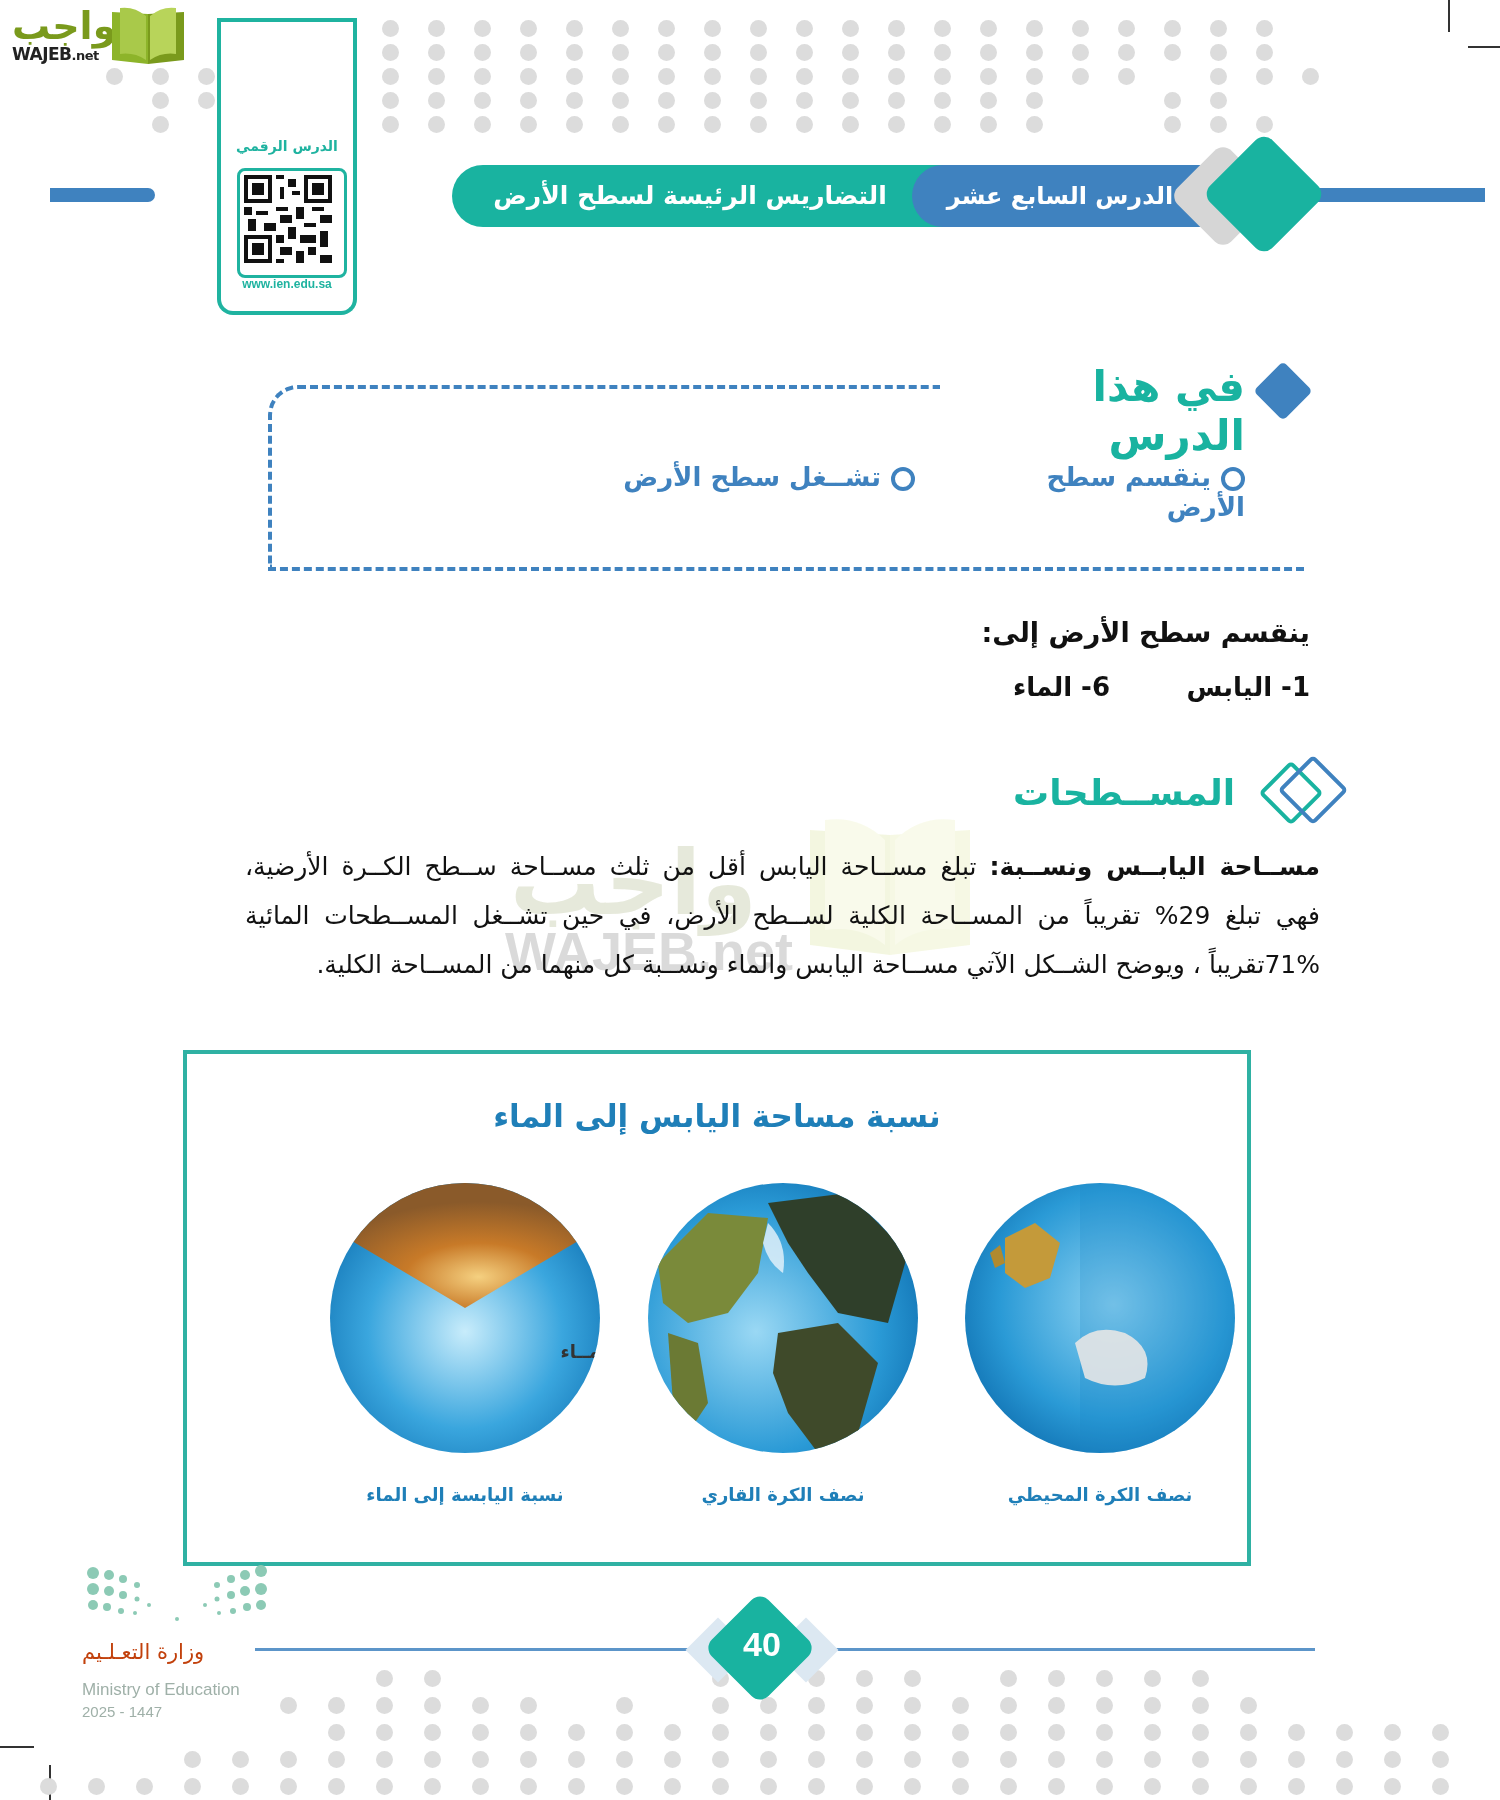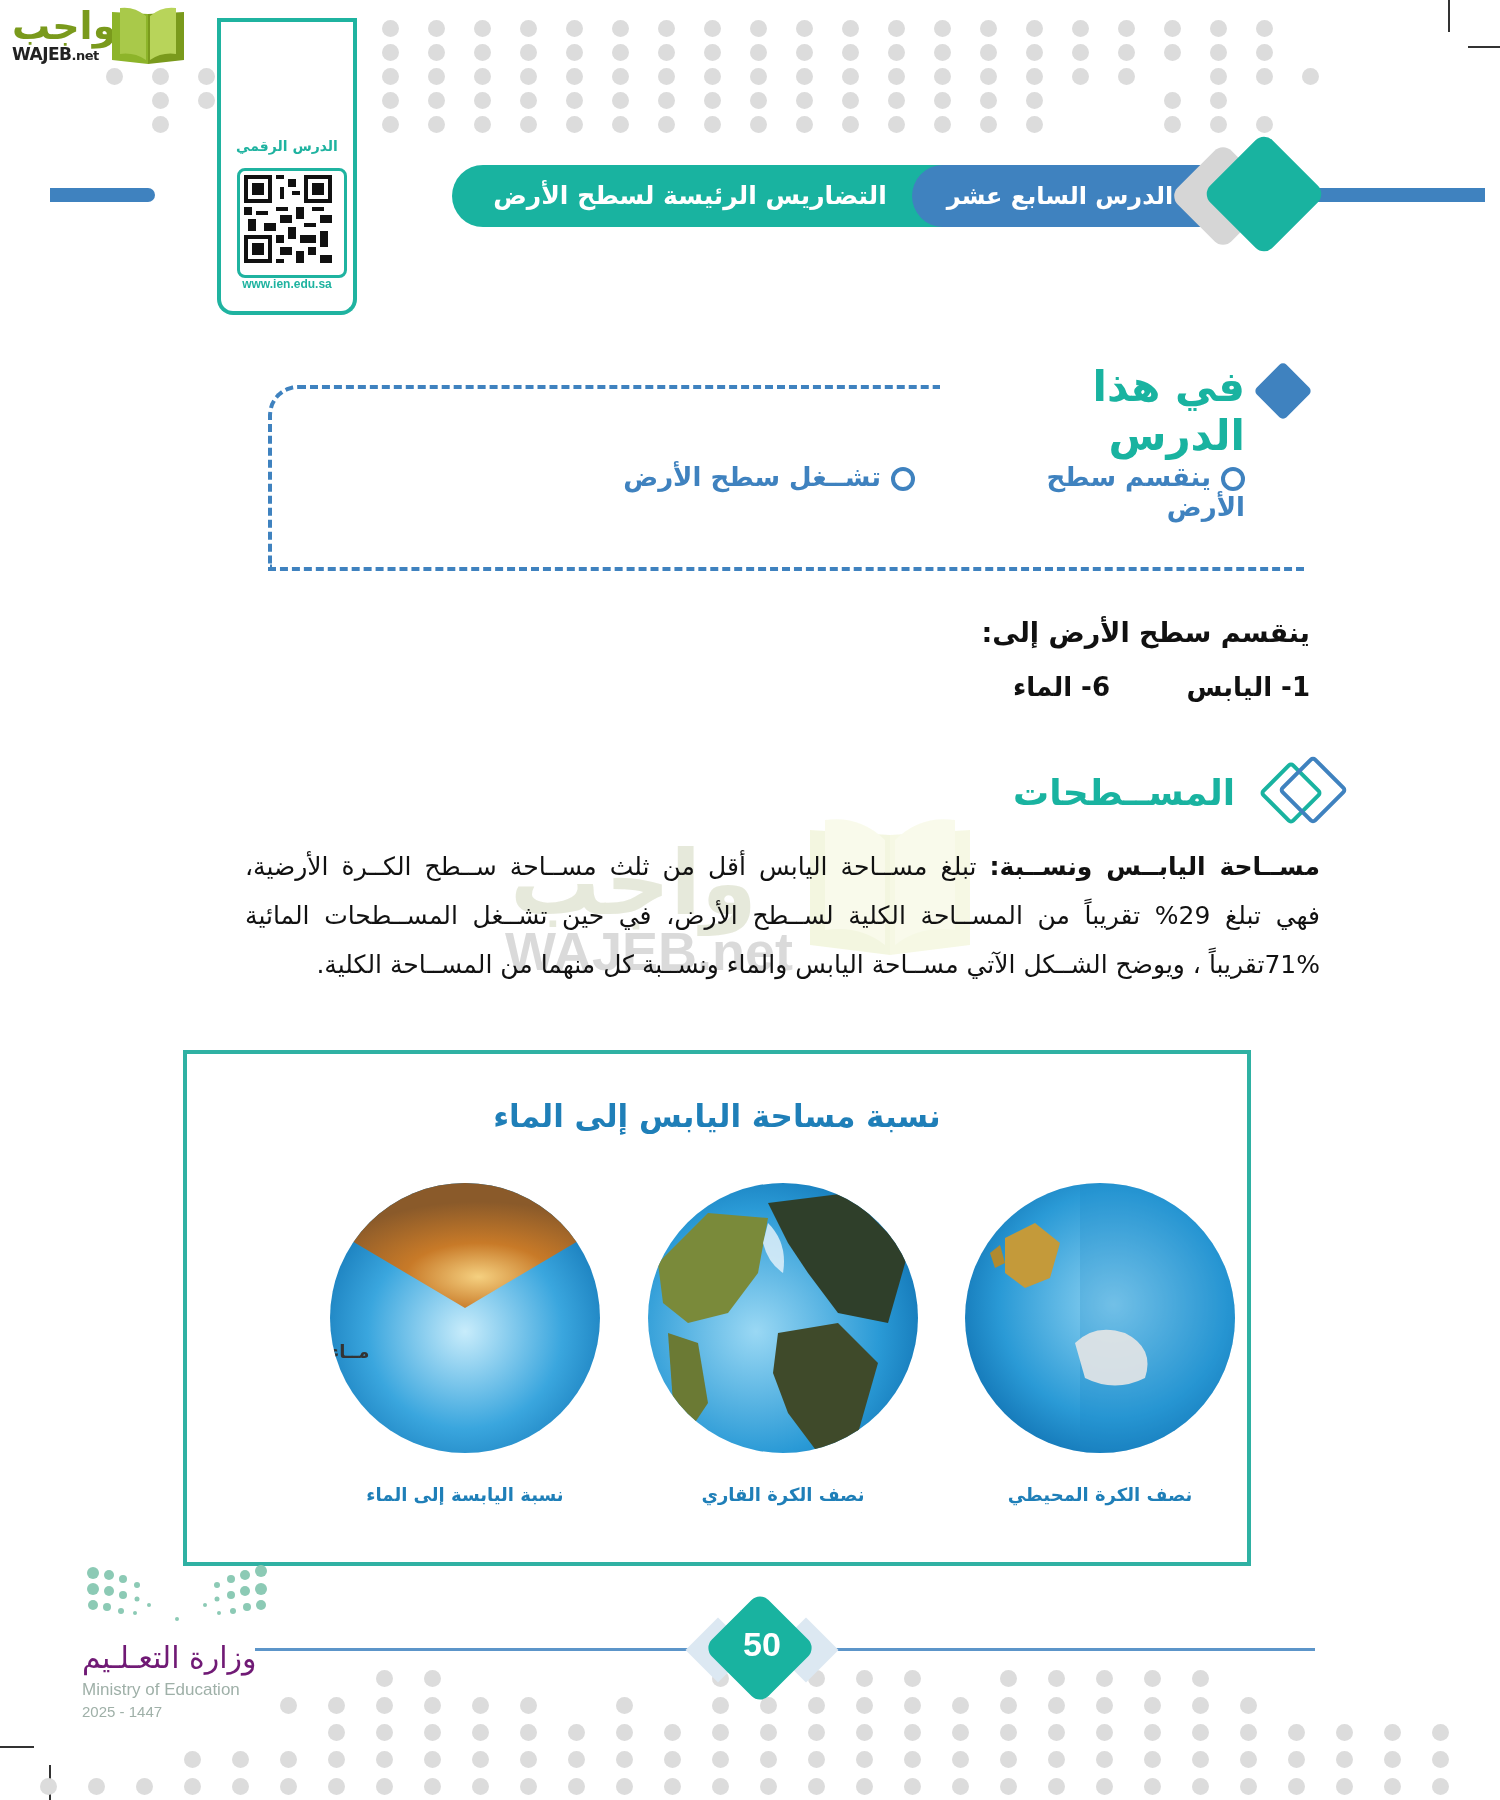--- a/index.html
+++ b/index.html
@@ -50,21 +50,21 @@
   
   .fig{left:183px;top:1050px;width:1060px;height:508px;border:4px solid #2fb1a3;}
   .fig-title{left:183px;top:1098px;width:1068px;text-align:center;font-size:31px;font-weight:bold;color:#1f7fb8;}
   .globe{width:270px;height:270px;border-radius:50%;overflow:hidden;position:absolute;top:1183px;}
   .cap{top:1484px;width:270px;text-align:center;font-size:18px;font-weight:bold;color:#1f7fb8;}
   
   .hline{left:255px;top:1648px;width:1060px;height:3px;background:#3f82bf;opacity:.85;}
   .pg-side{width:46px;height:46px;background:#dce8f2;transform:rotate(45deg);position:absolute;top:1627px;}
   .pg{left:720px;top:1608px;width:80px;height:80px;background:#19b3a0;transform:rotate(45deg);border-radius:12px;}
   .pg-num{left:710px;top:1625px;width:104px;text-align:center;font-size:34px;font-weight:bold;color:#fff;font-family:"Liberation Sans",sans-serif;}
-  .moe-ar{left:82px;top:1640px;font-size:30px;color:#701a75;}
+  .moe-ar{left:82px;top:1640px;font-size:21px;color:#c2410c;}
   .moe-en{left:82px;top:1680px;font-size:17px;color:#9fb0a8;font-family:"Liberation Sans",sans-serif;}
   .moe-yr{left:82px;top:1703px;font-size:15px;color:#9fb0a8;font-family:"Liberation Sans",sans-serif;}
   .crop{background:#333;position:absolute;}
 </style>
 </head>
 <body>
 
 <div class="crop" style="left:1448px;top:0;width:2px;height:32px;"></div>
 <div class="crop" style="left:1468px;top:46px;width:32px;height:2px;"></div>
 <div class="crop" style="left:0;top:1746px;width:34px;height:2px;"></div>
@@ -517,32 +517,32 @@
       </radialGradient>
       <radialGradient id="g3l" cx="55%" cy="75%" r="60%">
         <stop offset="0%" stop-color="#f5d080"></stop>
           <stop offset="45%" stop-color="#c87a28"></stop>
           <stop offset="100%" stop-color="#8a5a2a"></stop>
       </radialGradient>
     </defs>
     <rect width="270" height="270" fill="url(#g3)"></rect>
     <path d="M0 45 L135 125 L270 45 L270 0 L0 0 Z" fill="url(#g3l)"></path>
   </svg>
-  <div class="abs rtl" style="left:0;top:158px;width:270px;text-align:left;font-size:18px;font-weight:bold;color:#333;">مــاء</div>
+  <div class="abs rtl" style="left:0;top:158px;width:270px;text-align:right;font-size:18px;font-weight:bold;color:#333;">مــاء</div>
 </div>
 
 <div class="abs rtl cap" style="left:965px;">نصف الكرة المحيطي</div>
 <div class="abs rtl cap" style="left:648px;">نصف الكرة القاري</div>
 <div class="abs rtl cap" style="left:330px;">نسبة اليابسة إلى الماء</div>
 
 <div class="abs hline"></div>
 <div class="pg-side" style="left:695px;"></div>
 <div class="pg-side" style="left:783px;"></div>
 <div class="abs pg"></div>
-<div class="abs pg-num">50</div>
+<div class="abs pg-num">40</div>
 
 <svg class="abs" style="left:85px;top:1565px" width="185" height="60" viewBox="0 0 185 60">
   <g fill="#8ccab5">
     <circle cx="8" cy="8" r="6"></circle>
       <circle cx="24" cy="10" r="5"></circle>
       <circle cx="38" cy="14" r="4"></circle>
       <circle cx="52" cy="20" r="3"></circle>
     <circle cx="8" cy="24" r="6"></circle>
       <circle cx="24" cy="26" r="5"></circle>
       <circle cx="38" cy="30" r="4"></circle>

